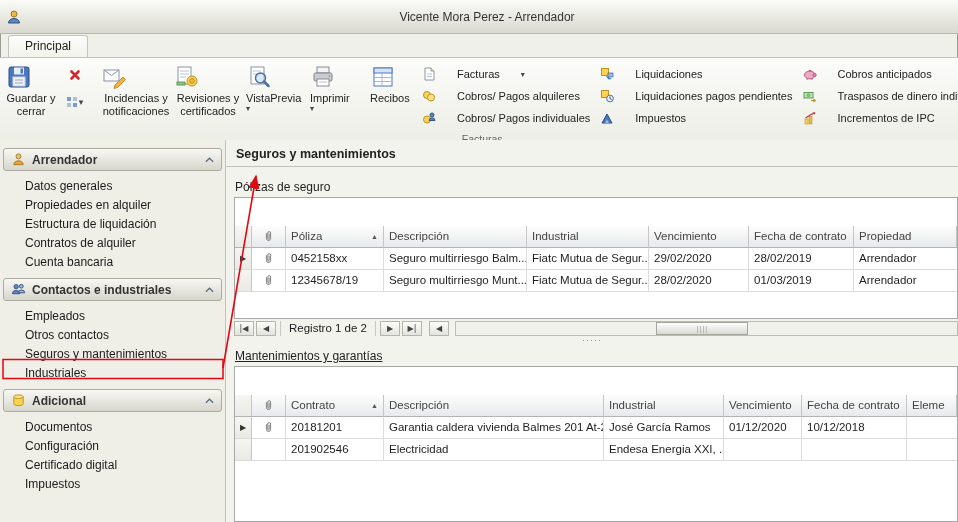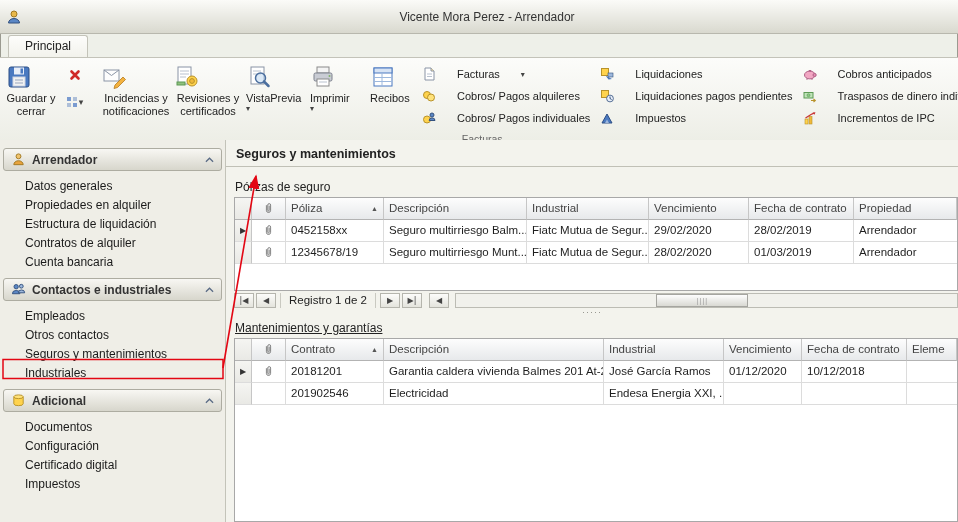--- a/index.html
+++ b/index.html
@@ -44,21 +44,21 @@
   .navitem { height: 19px; line-height: 19px; padding-left: 13px; color: #1b1b1b; white-space: nowrap; cursor: default; }
   
   .content { flex: 1; background: #f3f3ed; display: flex; flex-direction: column; min-width: 0; }
   .content-title { font-weight: bold; font-size: 12.5px; color: #222; padding: 7px 0 5px 10px; border-bottom: 1px solid #c0c0b6; }
   .section-label { margin: 13px 0 3px 9px; color: #222; }
   .section-label.m2 { margin-top: 3px; text-decoration: underline; }
   .grid { margin-left: 8px; border: 1px solid #a8a8a8; background: #fff; }
   .grid2 { flex: 1; display: flex; flex-direction: column; }
   .g-head, .g-row { display: flex; }
   .gc { height: 22px; line-height: 21px; padding: 0 5px; font-size: 11.5px; border-right: 1px solid #dcdcdc; border-bottom: 1px solid #dcdcdc; white-space: nowrap; overflow: hidden; background: #fff; }
-  .g-head .gc { background: linear-gradient(#fdfdfd, #e7e9eb); border-right: 1px solid #c6c6c6; border-bottom: 1px solid #b3b3b3; color: #444; display: flex; align-items: center; }
+  .g-head .gc { background: linear-gradient(#fdfdfd, #e7e9eb); border-right: 1px solid #c6c6c6; border-bottom: 1px solid #b3b3b3; color: #444; display: flex; align-items: center; margin-top: 28px; }
   .g-head .gc .hlabel { flex: 1; overflow: hidden; white-space: nowrap; }
   .sort { font-size: 7px; color: #555; margin-left: 2px; }
   .ind { width: 17px; padding: 0; background: linear-gradient(#f5f5f2, #e9e9e5) !important; border-right: 1px solid #c6c6c6; text-align: center; font-size: 8px; color: #333; display: flex; align-items: center; justify-content: center; }
   .clip { width: 34px; display: flex; align-items: center; justify-content: center; padding: 0; }
   .g1c1 { width: 98px; } .g1c2 { width: 143px; } .g1c3 { width: 122px; } .g1c4 { width: 100px; } .g1c5 { width: 105px; } .g1c6 { flex: 1; border-right: none; }
   .g2c1 { width: 98px; } .g2c2 { width: 220px; } .g2c3 { width: 120px; } .g2c4 { width: 78px; } .g2c5 { width: 105px; } .g2c6 { flex: 1; border-right: none; }
   .g-fill { height: 26px; background: #fff; }
   .g-fill2 { flex: 1; background: #fff; }
   
   .pager { margin-left: 8px; height: 18px; display: flex; align-items: center; gap: 2px; padding-top: 1px; }

